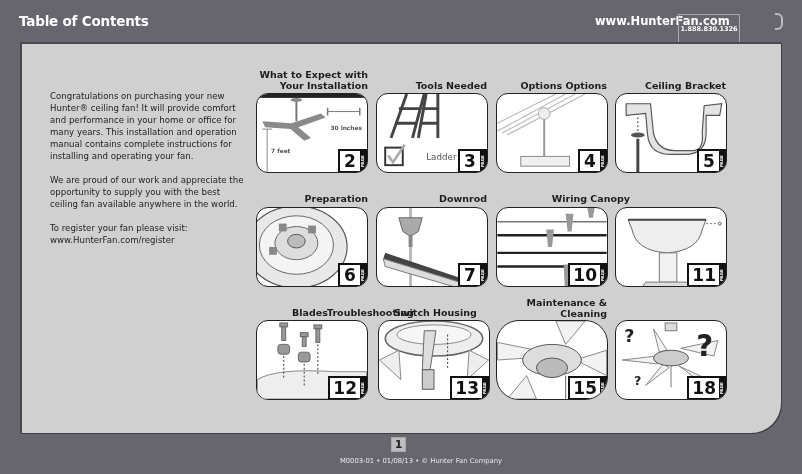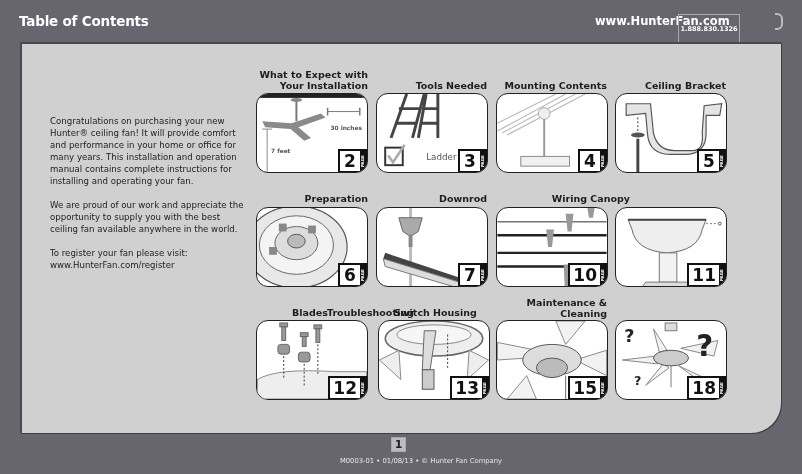--- a/index.html
+++ b/index.html
@@ -73,31 +73,31 @@
 </head>
 <body>
 
 <div class="page-title">Table of Contents</div>
 <div class="site-url">www.HunterFan.com</div>
 <div class="phone-box">1.888.830.1326</div>
 <div class="phone-icon"></div>
 
 <div class="panel"></div>
 
-<div class="intro" style="left:50px;top:90px;width:195px;margin-top:25px;">
+<div class="intro" style="left:50px;top:90px;width:195px;">
   <p>Congratulations on purchasing your new Hunter® ceiling fan!  It will provide comfort and performance in your home or office for many years. This installation and operation manual contains complete instructions for installing and operating your fan.</p>
   <p>We are proud of our work and appreciate the opportunity to supply you with the best ceiling fan available anywhere in the world.</p>
   <p>To register your fan please visit: www.HunterFan.com/register</p>
 </div>
 
 <div class="card-title" style="left:256px;top:69px;width:112px;white-space:normal;">
   <span>What to Expect with Your Installation</span>
 </div>
 <div class="card-title" style="left:375px;top:80px;width:112px;">Tools Needed</div>
-<div class="card-title" style="left:495px;top:80px;width:112px;">Mounting Contents</div>
+<div class="card-title" style="left:495px;top:80px;width:112px;">Options Options</div>
 <div class="card-title" style="left:614px;top:80px;width:112px;">Ceiling Bracket</div>
 
 <div class="card" style="left:256px;top:93px;">
   <svg class="illus" viewBox="0 0 112 80">
     <rect x="0" y="0" width="112" height="4" fill="#222"></rect>
     <line x1="40" y1="4" x2="40" y2="28" stroke="#777" stroke-width="2"></line>
     <ellipse cx="40" cy="6" rx="6" ry="2" fill="#888"></ellipse>
     <path d="M5 28 L35 30 L65 20 L70 24 L42 34 L55 45 L48 48 L34 36 L8 34 Z" fill="#8a8a8a"></path>
     <line x1="72" y1="18" x2="105" y2="18" stroke="#777" stroke-width="1"></line>
     <line x1="72" y1="14" x2="72" y2="22" stroke="#777" stroke-width="1.5"></line>
@@ -279,21 +279,21 @@
     <line x1="70" y1="14" x2="70" y2="50" stroke="#333" stroke-dasharray="2,2"></line>
     <path d="M0 40 L20 30 L22 60 Z" fill="#eee" stroke="#888"></path>
     <path d="M112 40 L92 30 L90 60 Z" fill="#eee" stroke="#888"></path>
   </svg>
   <div class="pg">
     <span class="num">13</span>
       <span class="lbl">PAGE</span>
   </div>
 </div>
 
-<div class="card" style="left:496px;top:320px;">
+<div class="card" style="left:496px;top:320px;border-radius:23px;">
   <svg class="illus" viewBox="0 0 112 80">
     <path d="M0 22 L40 30 L30 38 L0 40 Z" fill="#f2f2f2" stroke="#888"></path>
     <path d="M60 0 L90 0 L70 24 Z" fill="#f2f2f2" stroke="#888"></path>
     <path d="M80 40 L112 30 L112 56 Z" fill="#f2f2f2" stroke="#888"></path>
     <path d="M30 56 L10 80 L40 80 Z" fill="#f2f2f2" stroke="#888"></path>
     <ellipse cx="56" cy="40" rx="30" ry="16" fill="#ddd" stroke="#555"></ellipse>
     <ellipse cx="56" cy="48" rx="16" ry="10" fill="#bbb" stroke="#555"></ellipse>
     <line x1="70" y1="56" x2="70" y2="80" stroke="#666"></line>
   </svg>
   <div class="pg">

